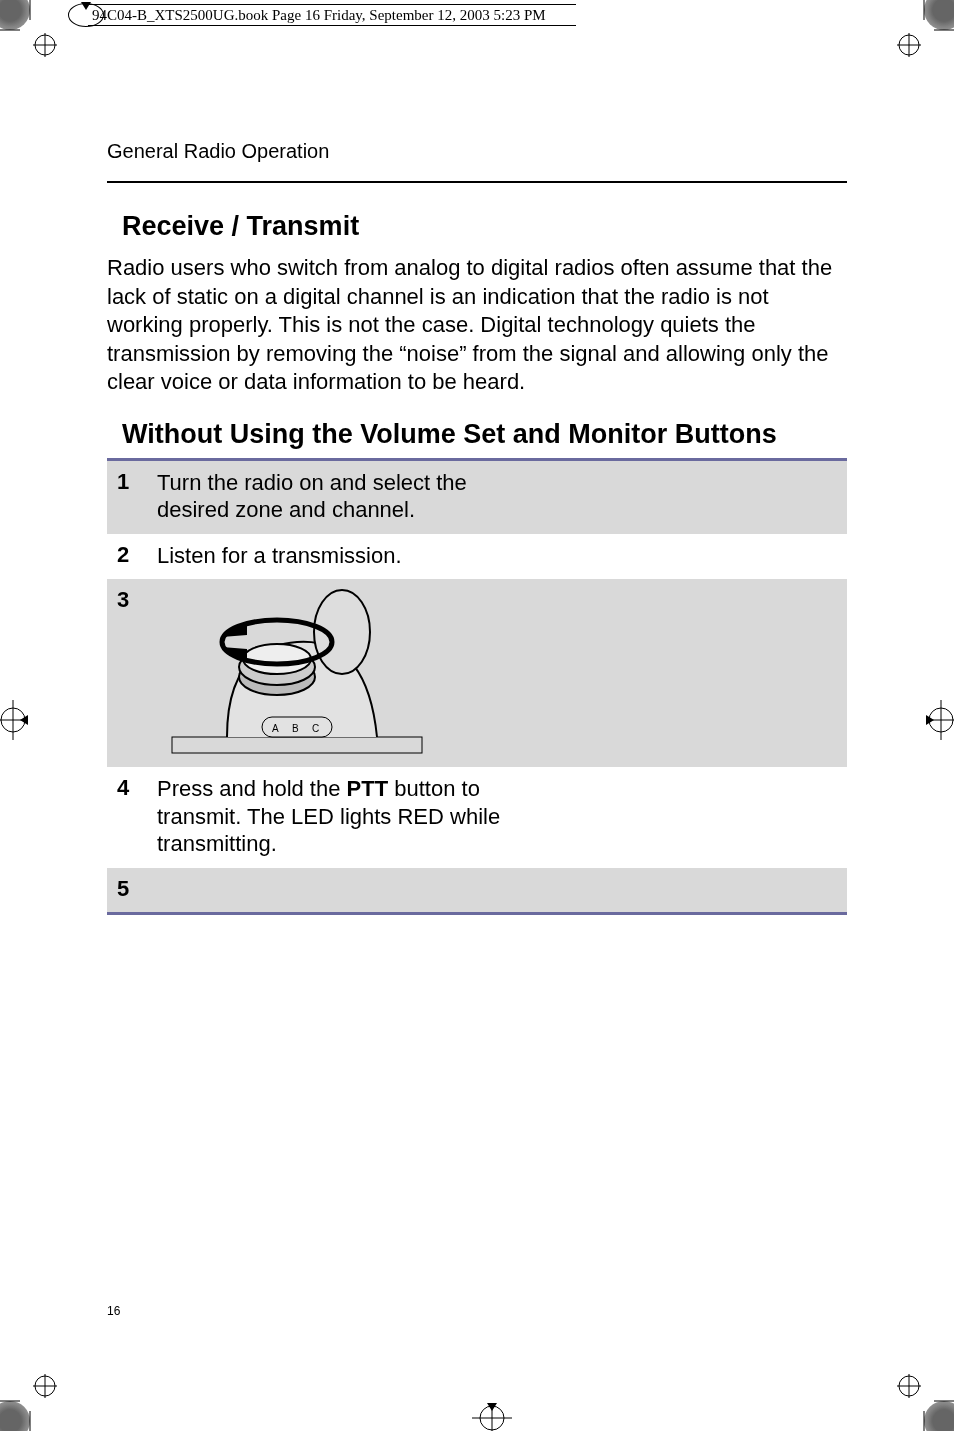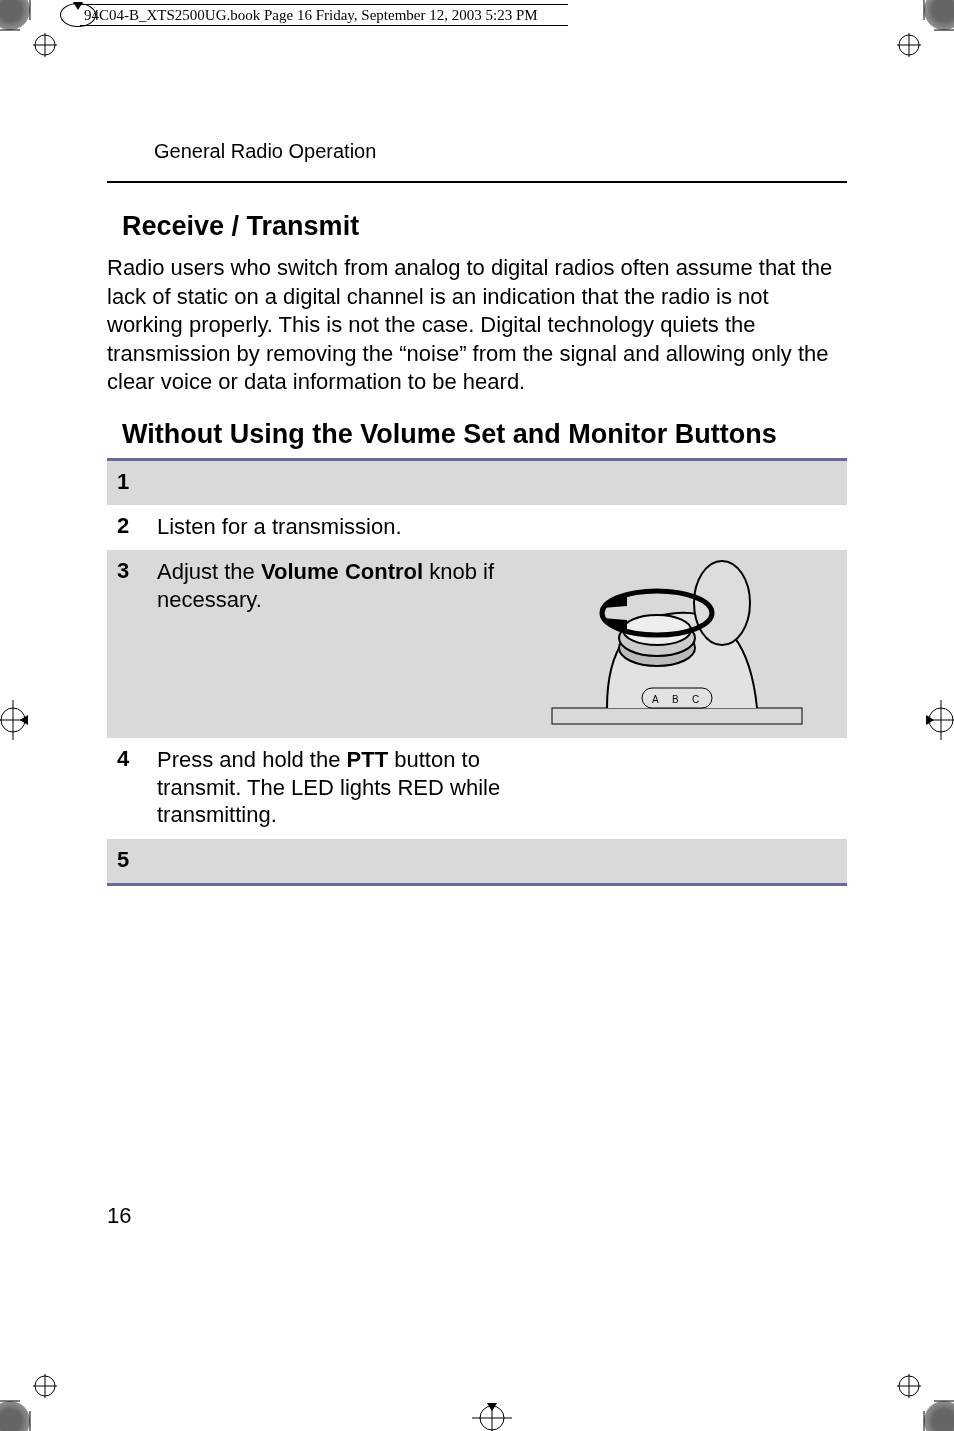--- a/index.html
+++ b/index.html
@@ -19,21 +19,21 @@
   }
   .cropmark svg { width: 100%; height: 100%; }
   .cm-tl { top: -5px; left: -5px; }
   .cm-tr { top: -5px; right: -5px; }
   .cm-bl { bottom: -5px; left: -5px; }
   .cm-br { bottom: -5px; right: -5px; }
   .side-mark { position: absolute; }
   .side-mark svg { display: block; }
   .header-info {
     position: absolute;
-    top: 0; left: 0; right: 0;
+    top: 0; left: 8px; right: 0;
     height: 30px;
   }
   .header-box {
     position: absolute;
     top: 4px;
     left: 80px;
     width: 480px;
     height: 20px;
     border-top: 1px solid #000;
     border-bottom: 1px solid #000;
@@ -64,21 +64,20 @@
   }
   .page {
     position: absolute;
     left: 107px;
     top: 140px;
     width: 740px;
   }
   .running-head {
     font-size: 20px;
     margin-bottom: 18px;
-    margin-left: 47px;
   }
   .hr {
     border: none;
     border-top: 2px solid #000;
     margin: 0 0 28px 0;
   }
   h2.section {
     font-size: 27px;
     font-weight: bold;
     margin: 0 0 8px 15px;
@@ -112,22 +111,22 @@
   .step .img {
     flex: 0 0 280px;
     display: flex;
     align-items: center;
     justify-content: center;
   }
   .txt .b { font-weight: bold; }
   .page-num {
     position: absolute;
     left: 107px;
-    top: 1203px;
-    font-size: 22px;
+    top: 1304px;
+    font-size: 12px;
     text-align: center;
   }
   .corner-blob {
     position: absolute;
     width: 40px; height: 40px;
     background: radial-gradient(circle at 50% 50%, #555 0%, #555 40%, #777 60%, #aaa 100%);
     border-radius: 50%;
     filter: blur(0.3px);
     opacity: 0.9;
   }
@@ -213,34 +212,34 @@
 
   <h2 class="section">Receive / Transmit</h2>
   <p class="body">Radio users who switch from analog to digital radios often assume that the lack of static on a digital channel is an indication that the radio is not working properly. This is not the case. Digital technology quiets the transmission by removing the “noise” from the signal and allowing only the clear voice or data information to be heard.</p>
 
   <h2 class="section">Without Using the Volume Set and Monitor Buttons</h2>
 
   <div class="steps">
 
     <div class="step alt">
       <div class="num">1</div>
+      <div class="txt">
+        <span>Turn the radio on and select the desired zone and channel.</span><span class="b"></span><span></span>
+      </div>
     </div>
 
     <div class="step">
       <div class="num">2</div>
       <div class="txt">
         <span>Listen for a transmission.</span><span class="b"></span><span></span>
       </div>
     </div>
 
     <div class="step alt">
       <div class="num">3</div>
-      <div class="txt">
-        <span>Adjust the </span><span class="b">Volume Control</span><span> knob if necessary.</span>
-      </div>
       <div class="img">
         <svg width="260" height="170" viewBox="0 0 260 170">
           <rect x="5" y="150" width="250" height="16" fill="none" stroke="#000" stroke-width="1"></rect>
           <path d="M60 150 Q60 60 130 55 Q200 50 210 150" fill="#e2e2e2" stroke="#000" stroke-width="2"></path>
           <ellipse cx="175" cy="45" rx="28" ry="42" fill="#ddd" stroke="#000" stroke-width="2"></ellipse>
           <ellipse cx="110" cy="90" rx="38" ry="18" fill="#bbb" stroke="#000" stroke-width="2"></ellipse>
           <ellipse cx="110" cy="80" rx="38" ry="18" fill="#ccc" stroke="#000" stroke-width="2"></ellipse>
           <ellipse cx="110" cy="72" rx="34" ry="15" fill="#eee" stroke="#000" stroke-width="2"></ellipse>
           <ellipse cx="110" cy="55" rx="55" ry="22" fill="none" stroke="#000" stroke-width="5"></ellipse>
           <polygon points="55,50 80,35 80,48" fill="#000"></polygon>

